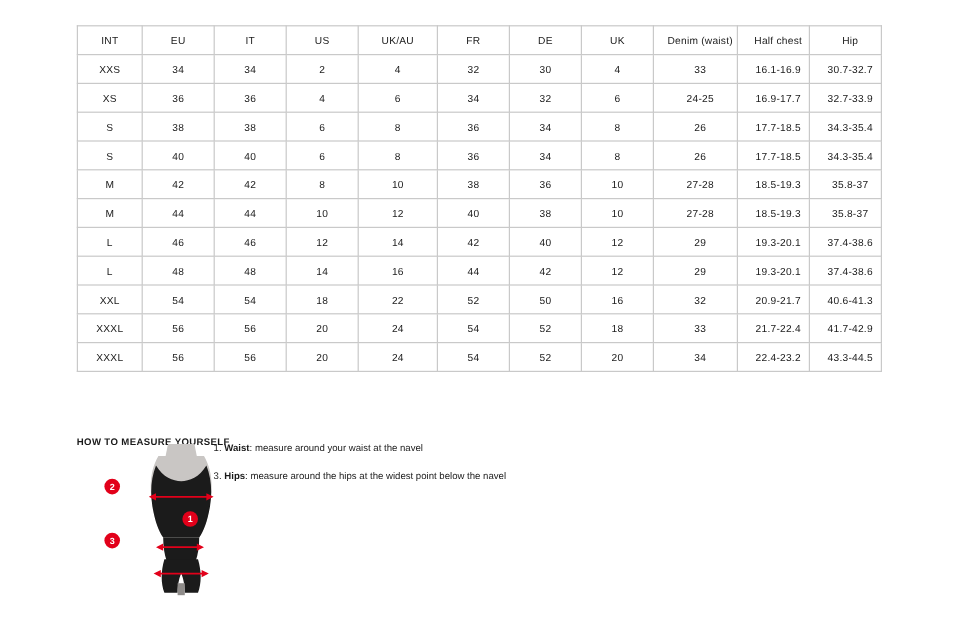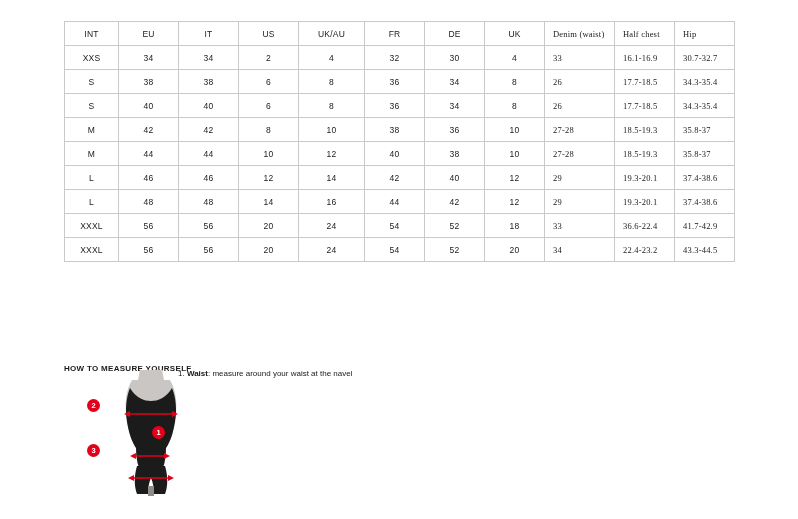--- a/index.html
+++ b/index.html
@@ -43,23 +43,22 @@
     padding: 0;
     color: #1a1a1a;
     letter-spacing: 0.2px;
   }
   table.size-table th {
     font-weight: normal;
   }
   
   table.size-table td.left,
   table.size-table th.left {
-    text-align: left;
+    text-align: center;
     padding-left: 8px;
-    font-family: Liberation Serif, serif;
   }
   
   .measure-title {
     position: absolute;
     left: 64px;
     top: 364px;
     font-size: 8px;
     font-weight: bold;
     letter-spacing: 0.3px;
     color: #1a1a1a;
@@ -143,20 +142,33 @@
             <td>2</td>
             <td>4</td>
             <td>32</td>
             <td>30</td>
             <td>4</td>
             <td class="left">33</td>
             <td class="left">16.1-16.9</td>
             <td class="left">30.7-32.7</td>
           </tr>
           <tr>
+            <td>XS</td>
+            <td>36</td>
+            <td>36</td>
+            <td>4</td>
+            <td>6</td>
+            <td>34</td>
+            <td>32</td>
+            <td>6</td>
+            <td class="left">24-25</td>
+            <td class="left">16.9-17.7</td>
+            <td class="left">32.7-33.9</td>
+          </tr>
+          <tr>
             <td>S</td>
             <td>38</td>
             <td>38</td>
             <td>6</td>
             <td>8</td>
             <td>36</td>
             <td>34</td>
             <td>8</td>
             <td class="left">26</td>
             <td class="left">17.7-18.5</td>
@@ -221,30 +233,43 @@
             <td>14</td>
             <td>16</td>
             <td>44</td>
             <td>42</td>
             <td>12</td>
             <td class="left">29</td>
             <td class="left">19.3-20.1</td>
             <td class="left">37.4-38.6</td>
           </tr>
           <tr>
+            <td>XXL</td>
+            <td>54</td>
+            <td>54</td>
+            <td>18</td>
+            <td>22</td>
+            <td>52</td>
+            <td>50</td>
+            <td>16</td>
+            <td class="left">32</td>
+            <td class="left">20.9-21.7</td>
+            <td class="left">40.6-41.3</td>
+          </tr>
+          <tr>
             <td>XXXL</td>
             <td>56</td>
             <td>56</td>
             <td>20</td>
             <td>24</td>
             <td>54</td>
             <td>52</td>
             <td>18</td>
             <td class="left">33</td>
-            <td class="left">36.6-22.4</td>
+            <td class="left">21.7-22.4</td>
             <td class="left">41.7-42.9</td>
           </tr>
           <tr>
             <td>XXXL</td>
             <td>56</td>
             <td>56</td>
             <td>20</td>
             <td>24</td>
             <td>54</td>
             <td>52</td>
@@ -290,15 +315,16 @@
       </g>
     </svg>
   </div>
 
   <div class="bullet b1">1</div>
   <div class="bullet b2">2</div>
   <div class="bullet b3">3</div>
 
   <div class="steps" id="steps">
       <div class="step"><span>1.</span> <b>Waist</b><span>: measure around your waist at the navel</span></div>
+      <div class="step"><span>3.</span> <b>Hips</b><span>: measure around the hips at the widest point below the navel</span></div>
     </div>
 
 </div>
 
 </body></html>

